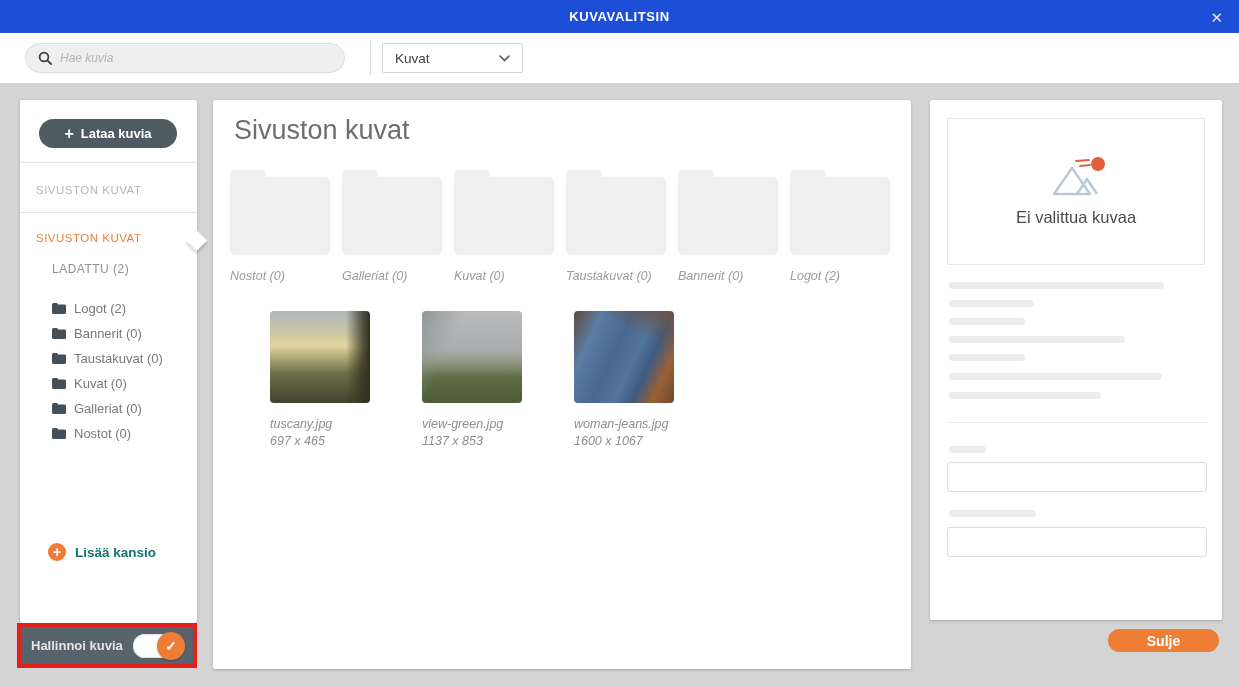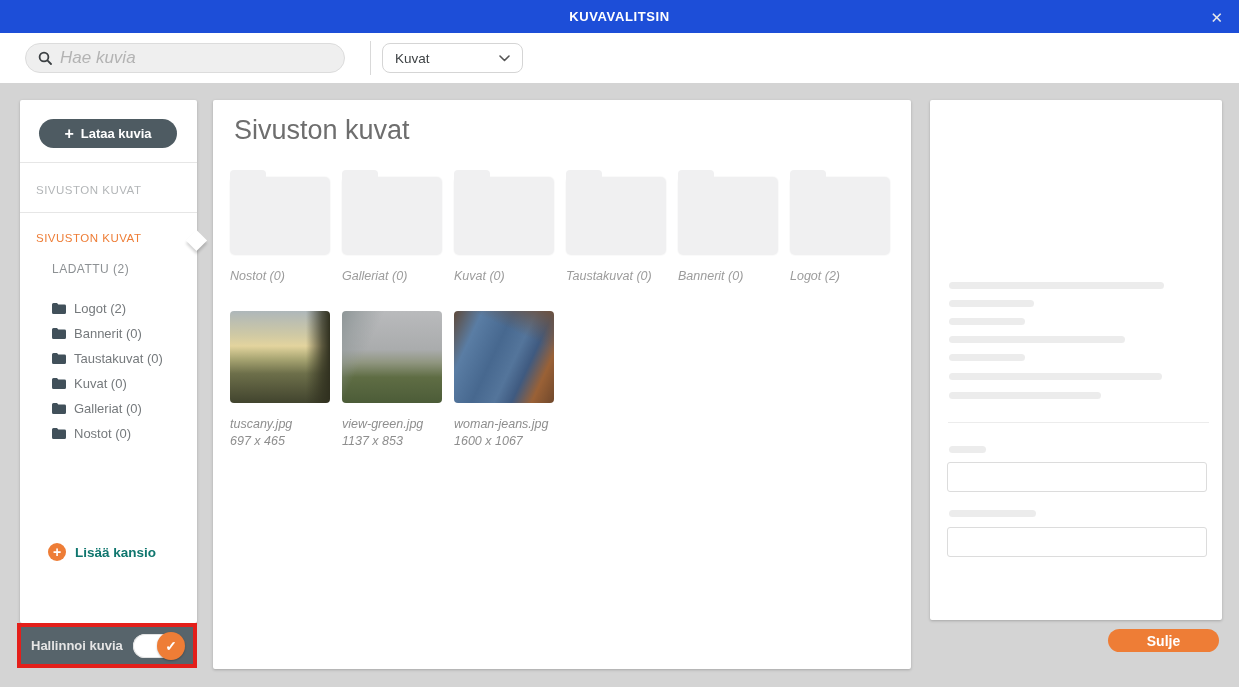--- a/index.html
+++ b/index.html
@@ -12,25 +12,25 @@
   .topbar .title { color:#fff; font-size:13px; font-weight:bold; letter-spacing:.6px; }
   .topbar .close { position:absolute; right:16px; top:50%; transform:translateY(-50%);
                    color:#e9e9e9; font-size:15px; cursor:pointer; line-height:1; }
 
   
   .toolbar { position:absolute; left:0; top:33px; width:1239px; height:50px; background:#fff; }
   .search { position:absolute; left:25px; top:10px; width:320px; height:30px; background:#efefef;
             border:1px solid #dcdcdc; border-radius:15px; display:flex; align-items:center; padding:0 12px; }
   .search svg { flex:0 0 auto; margin-right:8px; }
   .search input { border:none; background:transparent; outline:none; width:100%;
-                  font-family:"Liberation Sans", sans-serif; font-size:17px; font-style:italic; color:#555; }
+                  font-family:"Liberation Sans", sans-serif; font-size:12px; font-style:italic; color:#555; }
   .search input::placeholder { color:#b3b3b3; font-style:italic; }
   .vdiv { position:absolute; left:370px; top:8px; width:1px; height:34px; background:#d9d9d9; }
   .select { position:absolute; left:382px; top:10px; width:141px; height:30px; background:#fff;
-            border:1px solid #d5d5d5; border-radius:8px; display:flex; align-items:center;
+            border:1px solid #d5d5d5; border-radius:2px; display:flex; align-items:center;
             justify-content:space-between; padding:0 12px; cursor:pointer; }
   .select .sel-val { font-size:13.5px; color:#3e4245; }
 
   
   .card { position:absolute; background:#fff; border-radius:2px; box-shadow:0 1px 3px rgba(0,0,0,.22); }
   .sidebar-card { left:20px; top:100px; width:177px; height:523px; }
   .main-card    { left:213px; top:100px; width:698px; height:569px; }
   .detail-card  { left:930px; top:100px; width:292px; height:520px; }
 
   
@@ -69,21 +69,21 @@
   
   .main-heading { position:absolute; left:21px; top:15px; font-size:27px; color:#6e6e6e; font-weight:400; }
   .folder-row { position:absolute; left:17px; top:69px; display:flex; }
   .ftile { width:112px; cursor:pointer; }
   .ftile .shape { position:relative; width:100px; height:78px; background:#f0f0f1; border-radius:5px;
                   margin-top:8px; box-shadow:0 0 0 1px rgba(0,0,0,.02); }
   .ftile .shape::before { content:""; position:absolute; left:0; top:-7px; width:36px; height:14px;
                           background:#f0f0f1; border-radius:4px 4px 0 0; }
   .ftile .flabel { margin-top:14px; font-size:12.5px; font-style:italic; color:#9c9c9c; }
   .image-row { position:absolute; left:17px; top:211px; display:flex; }
-  .imgtile { width:112px; cursor:pointer; }
+  .imgtile { width:112px; cursor:pointer;margin-left:40px; }
   .imgtile .thumb { width:100px; height:92px; border-radius:4px; }
   .thumb-0 { background:
       linear-gradient(270deg, #30301f 0%, rgba(48,48,31,.75) 8%, rgba(48,48,31,0) 24%),
       linear-gradient(180deg, #aeb7ba 0%, #cfc9a4 26%, #e3d49e 38%, #a9a673 52%, #6d6f4a 68%, #41442e 100%); }
   .thumb-1 { background:
       linear-gradient(115deg, #8e9697 0%, rgba(142,150,151,.5) 14%, rgba(142,150,151,0) 30%),
       linear-gradient(180deg, #b9babc 0%, #aaacad 42%, #909680 56%, #5f6d44 72%, #4c5c38 100%); }
   .thumb-2 { background:
       linear-gradient(205deg, #6e523f 0%, rgba(110,82,63,0) 28%),
       linear-gradient(115deg, #5f4a3a 0%, #5a7da4 20%, #47688f 42%, #54759b 58%, #3f5a80 70%, #9a6136 84%, #70482c 100%); }
@@ -242,20 +242,30 @@
       </div>
       <div class="imgtile">
         <div class="thumb thumb-2"></div>
         <div class="iname">woman-jeans.jpg</div>
         <div class="idims">1600 x 1067</div>
       </div>
     </div>
   </div>
 
   <div class="card detail-card">
+    <div class="preview-box">
+      <svg width="64" height="42" viewBox="0 0 64 42">
+        <path d="M10,38 L28,12 L46,38 Z" fill="none" stroke="#b9c9d1" stroke-width="2.4" stroke-linejoin="round"></path>
+        <path d="M33,38 L43,23 L53,38" fill="none" stroke="#b9c9d1" stroke-width="2.4" stroke-linejoin="round"></path>
+        <line x1="32" y1="5" x2="45" y2="4" stroke="#e45f3d" stroke-width="1.8" stroke-linecap="round"></line>
+        <line x1="36" y1="10" x2="46" y2="9" stroke="#e45f3d" stroke-width="1.8" stroke-linecap="round"></line>
+        <circle cx="54" cy="8" r="7" fill="#e45f3d"></circle>
+      </svg>
+      <div class="empty-text">Ei valittua kuvaa</div>
+    </div>
 
     <div class="sk" style="top:182px; width:215px"></div>
     <div class="sk" style="top:200px; width:85px"></div>
     <div class="sk" style="top:218px; width:76px"></div>
     <div class="sk" style="top:236px; width:176px"></div>
     <div class="sk" style="top:254px; width:76px"></div>
     <div class="sk" style="top:273px; width:213px"></div>
     <div class="sk" style="top:292px; width:152px"></div>
     <div class="detail-div"></div>
     <div class="sk" style="top:346px; width:37px"></div>

